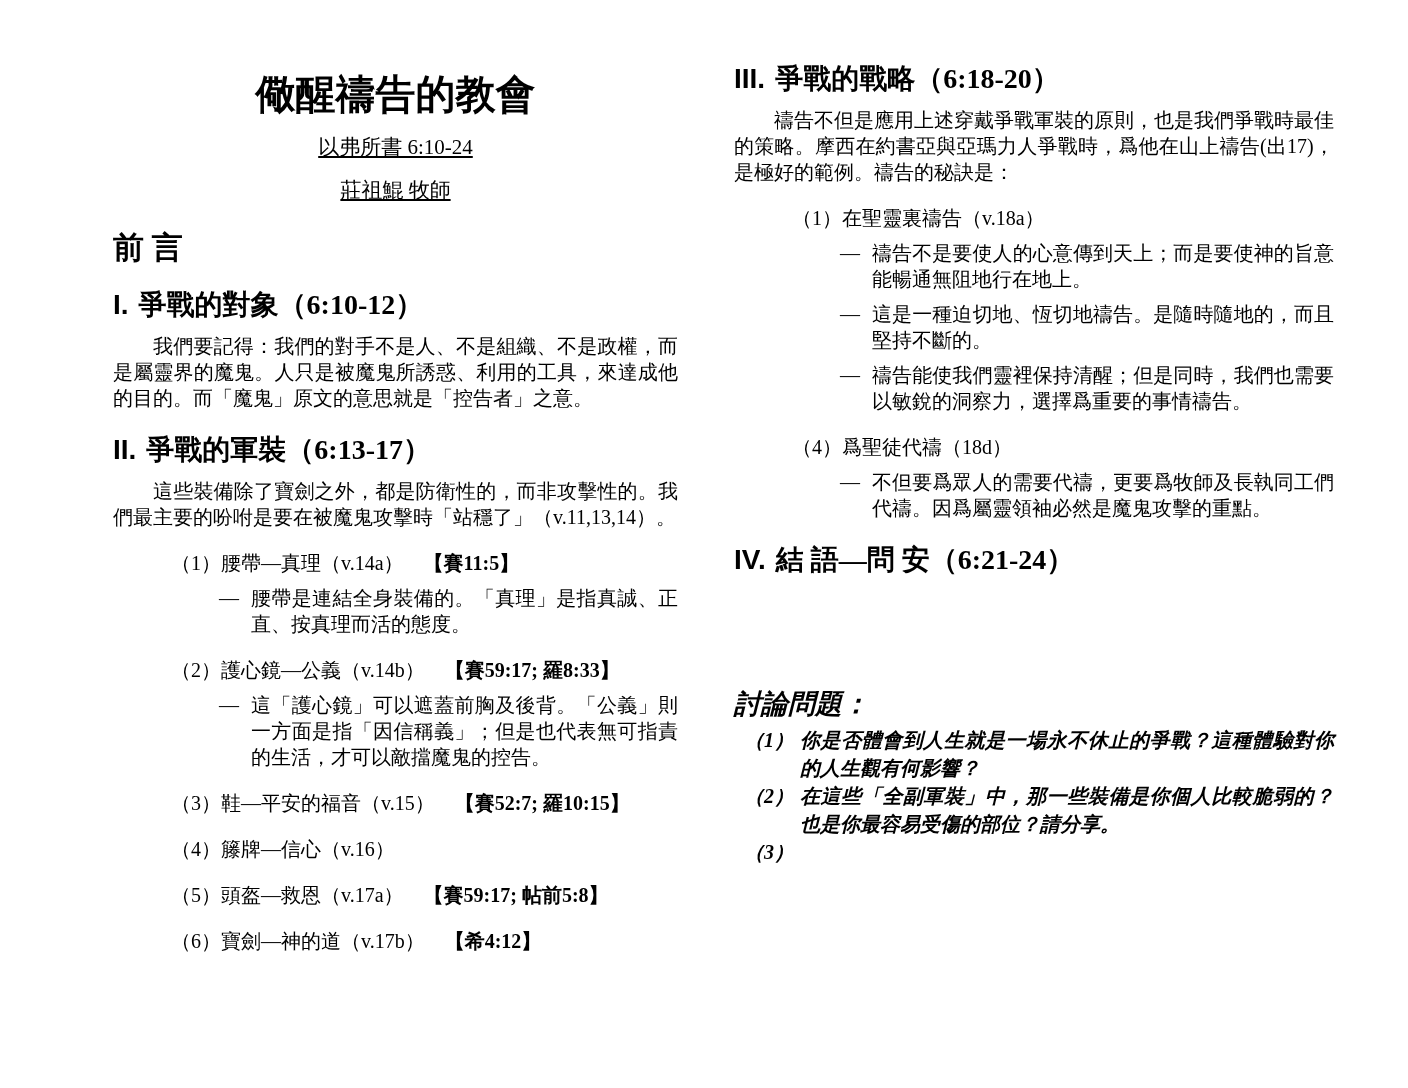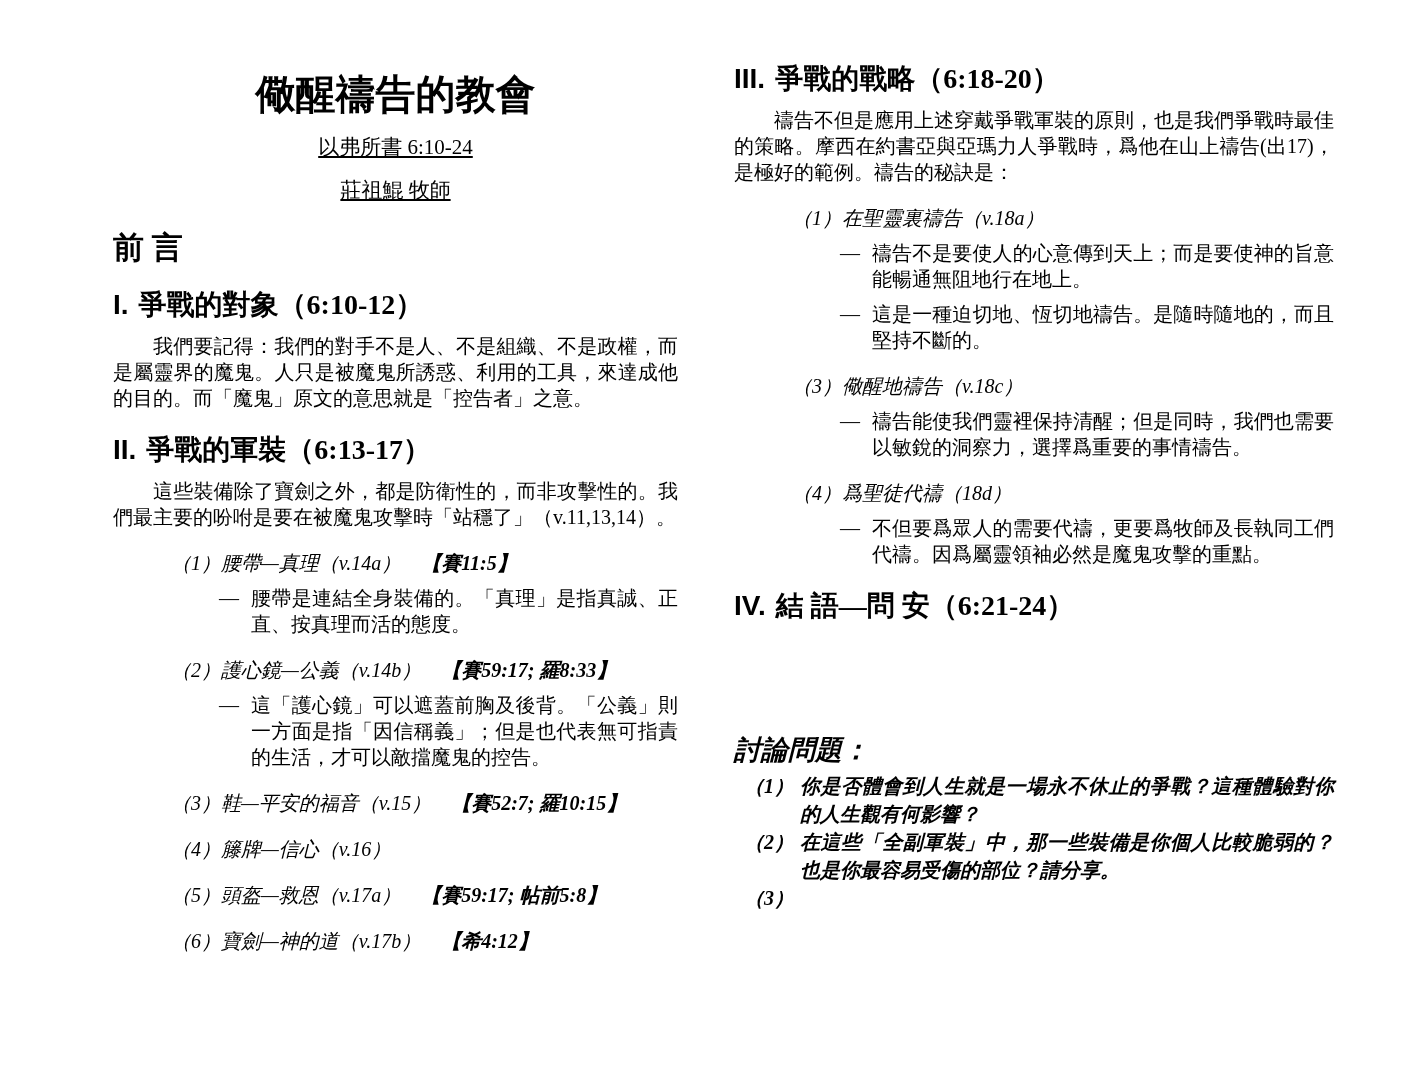--- a/index.html
+++ b/index.html
@@ -66,21 +66,20 @@
 
   .para {
     margin: 12px 0 0 0;
     text-indent: 2em;
     text-align: justify;
   }
 
   .item-title {
     margin: 20px 0 0 0;
     padding-left: 58px;
-    font-style: italic;
   }
   .item-ref {
     font-weight: bold;
     margin-left: 20px;
   }
   .item-note {
     margin: 9px 0 0 0;
     padding-left: 106px;
     display: flex;
   }
@@ -187,21 +186,20 @@
     </div>
 
     <div class="item">
       <div class="item-note">
           <span class="dash">—</span>
           <span class="note-text">這是一種迫切地、恆切地禱告。是隨時隨地的，而且堅持不斷的。</span>
         </div>
     </div>
 
     <div class="item">
-      <div class="item-title"><span>（3）儆醒地禱告（v.18c）</span></div>
       <div class="item-note">
           <span class="dash">—</span>
           <span class="note-text">禱告能使我們靈裡保持清醒；但是同時，我們也需要以敏銳的洞察力，選擇爲重要的事情禱告。</span>
         </div>
     </div>
 
     <div class="item">
       <div class="item-title"><span>（4）爲聖徒代禱（18d）</span></div>
       <div class="item-note">
           <span class="dash">—</span>

